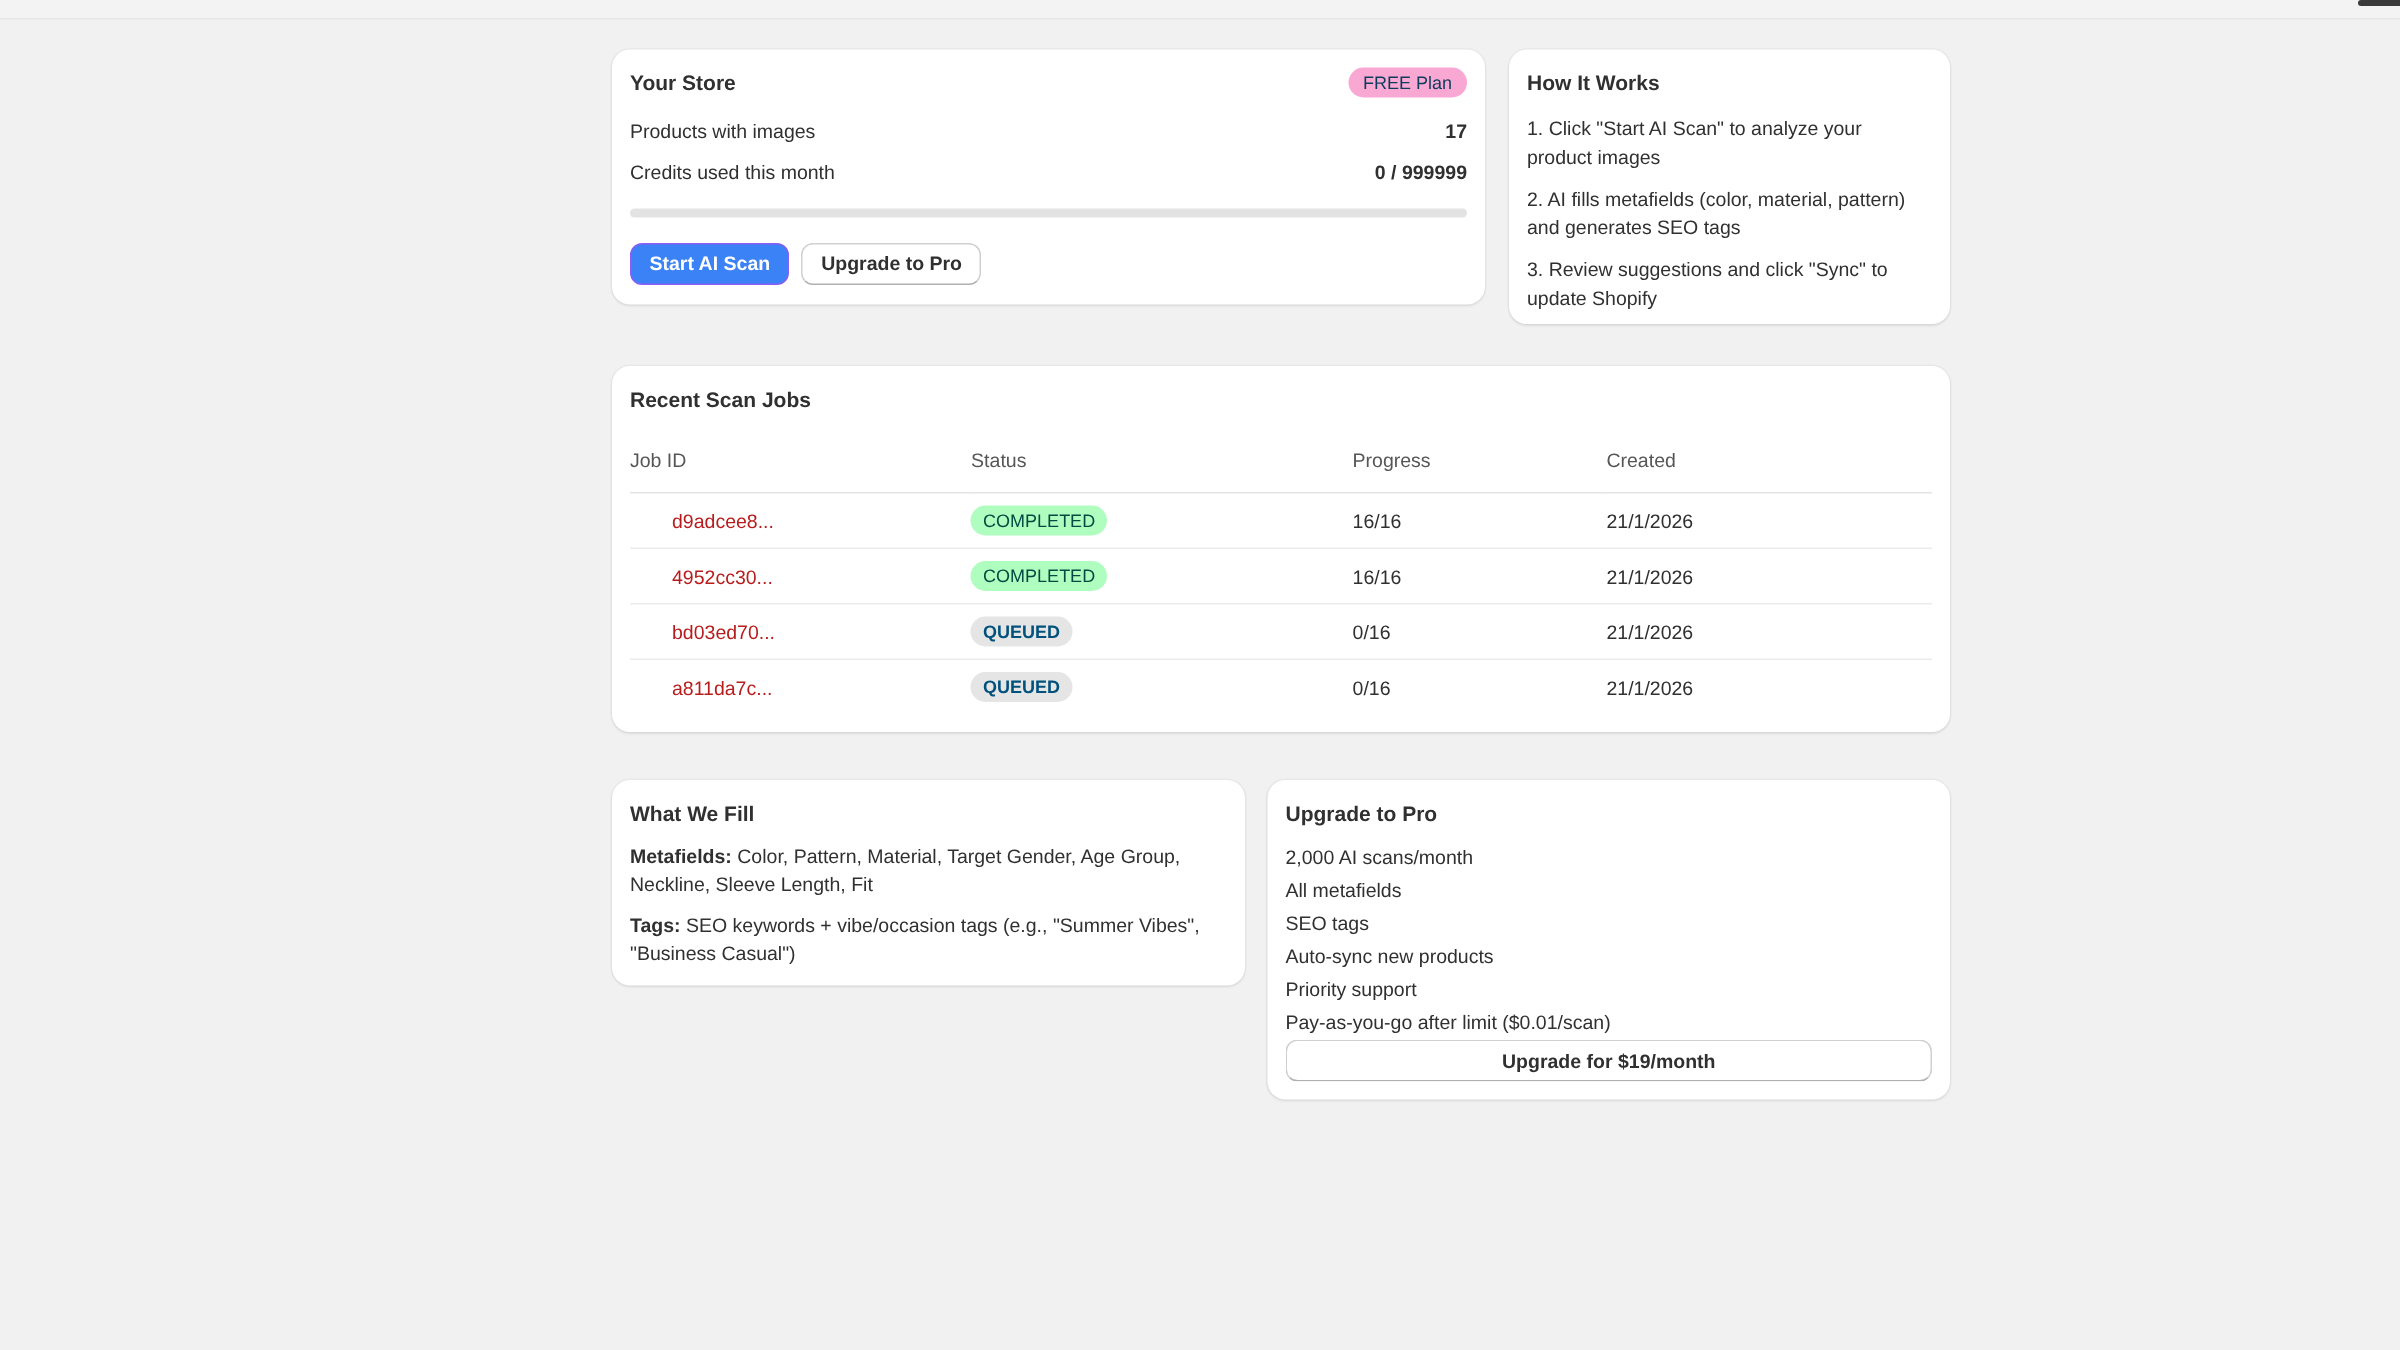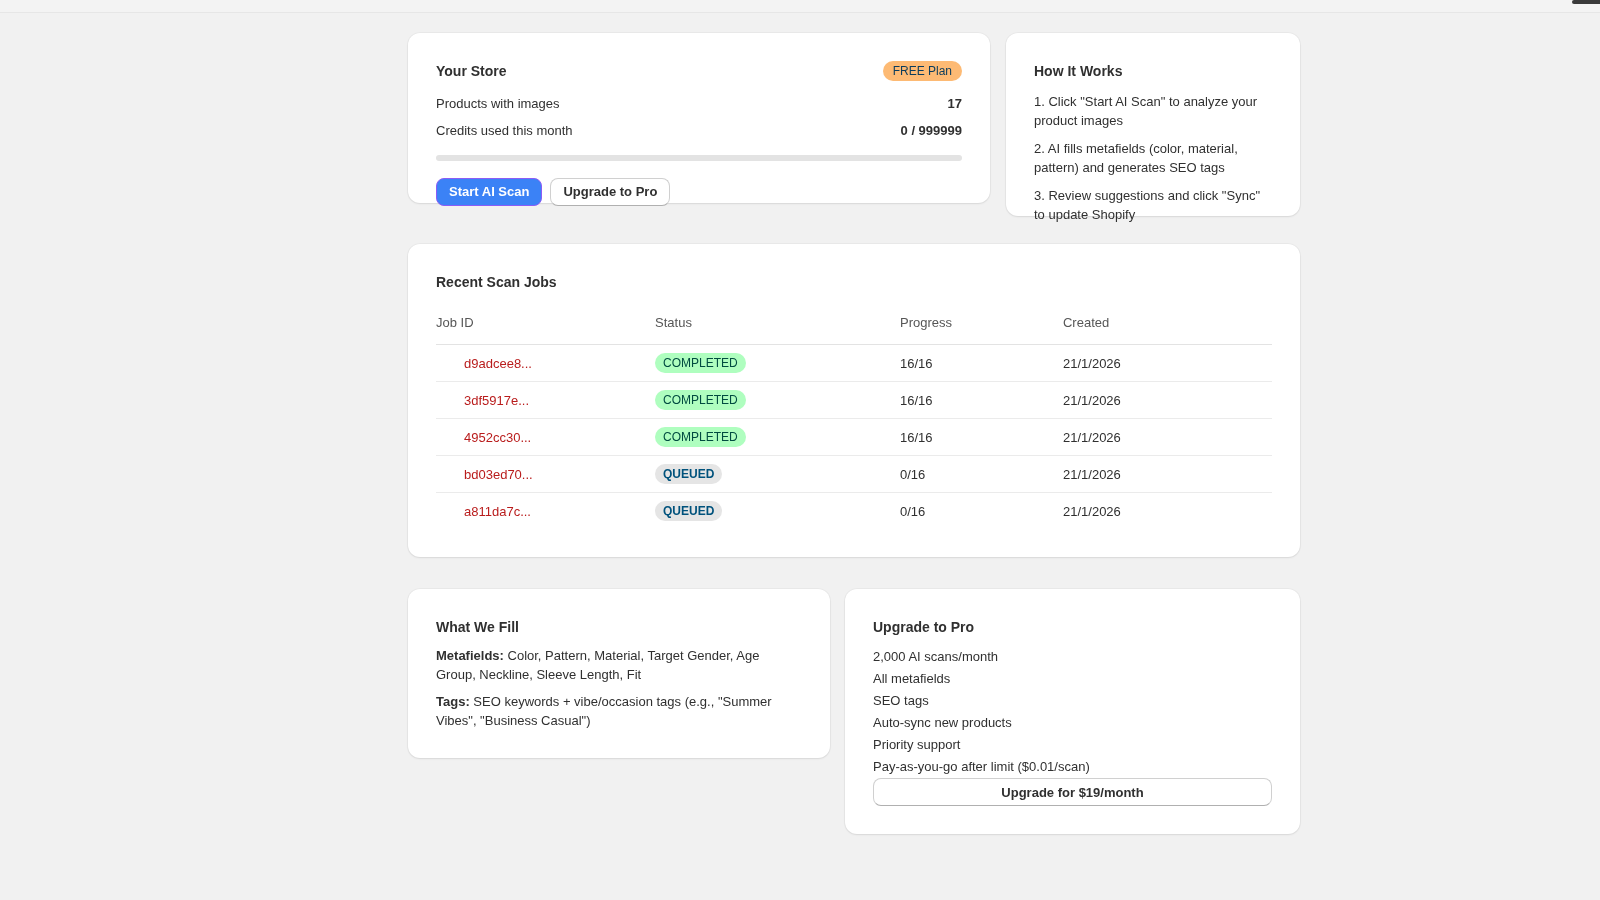--- a/index.html
+++ b/index.html
@@ -13,21 +13,21 @@
   }
   .topbar { position:absolute; top:0; left:0; width:1600px; height:13px; background:#f3f3f3; border-bottom:1px solid #e6e6e6; }
   .scroll-thumb { position:absolute; top:0; right:0; width:28px; height:4px; background:#3a3a3a; border-radius:2px 0 0 2px; }
 
   .content { position:absolute; left:408px; top:33px; width:892px; }
 
   .card {
     background:#ffffff;
     border-radius:12px;
     box-shadow:0 1px 2px rgba(0,0,0,0.08), 0 0 0 1px rgba(0,0,0,0.03);
-    padding:28px;
+    padding:12px;
   }
   .row { display:flex; gap:16px; }
   .row-1 { margin-bottom:28px; }
   .row-2 { margin-bottom:32px; }
   .row-3 { gap:15px; }
 
   .card-your-store { width:582px; height:170px; }
   .card-how { width:294px; height:183px; }
   .card-jobs { width:892px; }
   .card-fill { width:422px; align-self:flex-start; }
@@ -48,21 +48,21 @@
   }
   .btn-primary { background:#3b82f6; color:#ffffff; border:1px solid #8b5cf6; }
   .btn-secondary { background:#ffffff; color:#303030; border:1px solid #d0d0d0; border-bottom-color:#b0b0b0; }
 
   
   .badge {
     display:inline-block; border-radius:999px; padding:2px 8px;
     font-size:12px; line-height:16px; white-space:nowrap;
   }
   .badge-info { background:#e5e5e5; color:#00527c; font-weight:600; }
-  .badge-plan { background:#fdba74; color:#0b3c5c; font-weight:500; padding:2px 10px; }
+  .badge-plan { background:#f9a8d4; color:#0b3c5c; font-weight:500; padding:2px 10px; }
   .badge-success { background:#affebf; color:#014b40; font-weight:400; }
 
   
   .card-how .card-title { margin-bottom:11px; }
   .step { font-size:13px; line-height:19px; margin-bottom:9px; }
   .step:last-child { margin-bottom:0; }
 
   
   .card-jobs .card-title { margin-bottom:12px; }
   table.jobs { width:100%; border-collapse:collapse; table-layout:fixed; }
@@ -151,26 +151,20 @@
           </tr>
         </thead>
         <tbody>
           <tr>
             <td><a class="job-link">d9adcee8...</a></td>
             <td><span class="badge badge-success">COMPLETED</span></td>
             <td>16/16</td>
             <td>21/1/2026</td>
           </tr>
           <tr>
-            <td><a class="job-link">3df5917e...</a></td>
-            <td><span class="badge badge-success">COMPLETED</span></td>
-            <td>16/16</td>
-            <td>21/1/2026</td>
-          </tr>
-          <tr>
             <td><a class="job-link">4952cc30...</a></td>
             <td><span class="badge badge-success">COMPLETED</span></td>
             <td>16/16</td>
             <td>21/1/2026</td>
           </tr>
           <tr>
             <td><a class="job-link">bd03ed70...</a></td>
             <td><span class="badge badge-info">QUEUED</span></td>
             <td>0/16</td>
             <td>21/1/2026</td>

